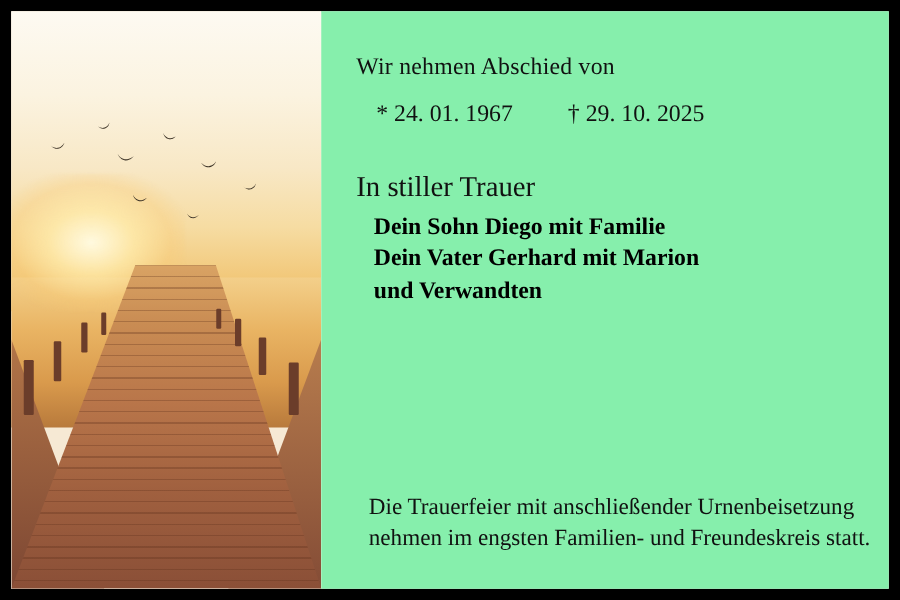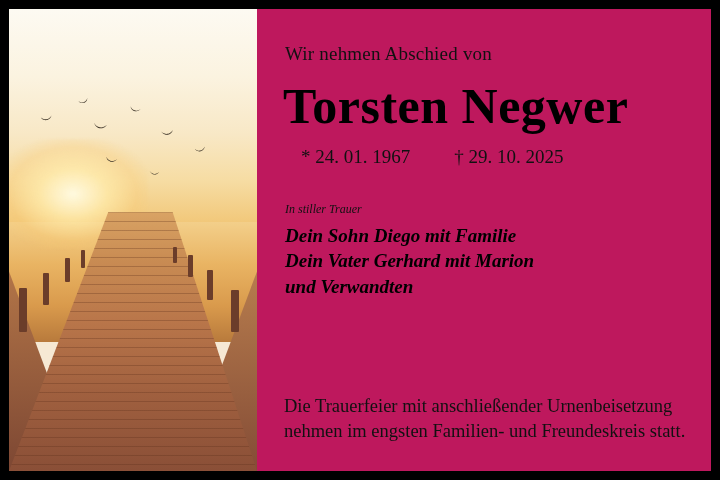--- a/index.html
+++ b/index.html
@@ -136,21 +136,21 @@
     position: absolute;
     color: #3b3226;
     font-size: 13px;
     line-height: 1;
     font-family: "DejaVu Sans", sans-serif;
   }
   
   .text-panel {
     flex: 1 1 auto;
     position: relative;
-    background: #be185d;
+    background: #86efac;
     padding: 34px 24px 0 26px;
     box-sizing: border-box;
   }
   .lead {
     font-size: 19px;
     color: #111111;
     letter-spacing: 0.2px;
     margin: 0 0 16px 2px;
   }
   .name {
@@ -163,39 +163,37 @@
     white-space: nowrap;
   }
   .dates {
     font-size: 19px;
     color: #111111;
     margin: 0 0 34px 18px;
     white-space: nowrap;
   }
   .dates .gap { display: inline-block; width: 44px; }
   .mourn-label {
-    font-size: 12px;
+    font-size: 23px;
     color: #111111;
     margin: 0 0 6px 2px;
-    font-style: italic;
   }
   .mourners {
-    margin: 0 0 0 2px;
-    font-style: italic;
+    margin: 0 0 0 16px;
   }
   .mourners div {
     font-size: 19px;
     font-weight: 700;
     color: #000000;
     line-height: 1.33;
     white-space: nowrap;
   }
   .ceremony {
     position: absolute;
-    left: 27px;
+    left: 38px;
     right: 20px;
     bottom: 28px;
   }
   .ceremony div {
     font-size: 18.5px;
     color: #111111;
     line-height: 1.32;
     white-space: nowrap;
   }
 </style>
@@ -227,21 +225,20 @@
     <span class="bird" style="left:70px;  top:88px;  transform:rotate(-20deg); font-size:11px;">︶</span>
     <span class="bird" style="left:120px; top:96px;  transform:rotate(16deg); font-size:12px;">︶</span>
     <span class="bird" style="left:152px; top:118px; transform:rotate(-6deg); font-size:14px;">︶</span>
     <span class="bird" style="left:96px;  top:146px; transform:rotate(12deg); font-size:13px;">︶</span>
     <span class="bird" style="left:186px; top:136px; transform:rotate(-14deg); font-size:12px;">︶</span>
     <span class="bird" style="left:140px; top:160px; transform:rotate(6deg); font-size:11px;">︶</span>
   </div>
 
   <div class="text-panel">
     <p class="lead">Wir nehmen Abschied von</p>
-    <h1 class="name">Torsten Negwer</h1>
     <p class="dates">
       <span>* 24. 01. 1967</span><span class="gap"></span><span>† 29. 10. 2025</span>
     </p>
     <p class="mourn-label">In stiller Trauer</p>
     <div class="mourners">
       <div>Dein Sohn Diego mit Familie</div>
       <div>Dein Vater Gerhard mit Marion</div>
       <div>und Verwandten</div>
     </div>
     <div class="ceremony">

